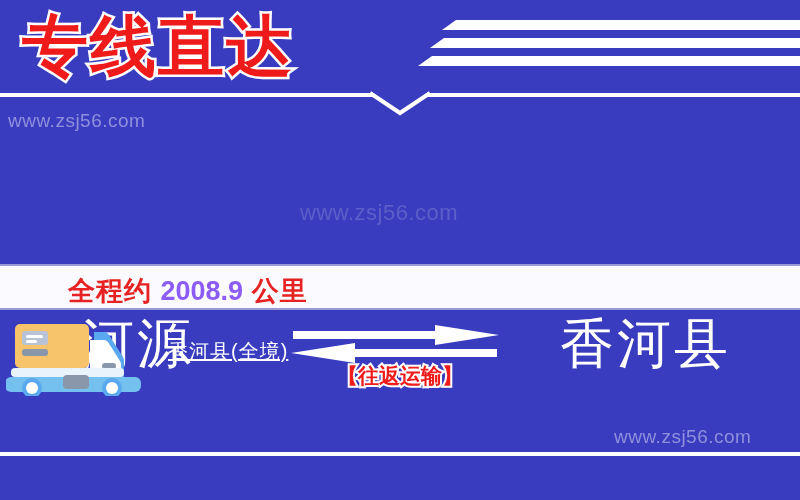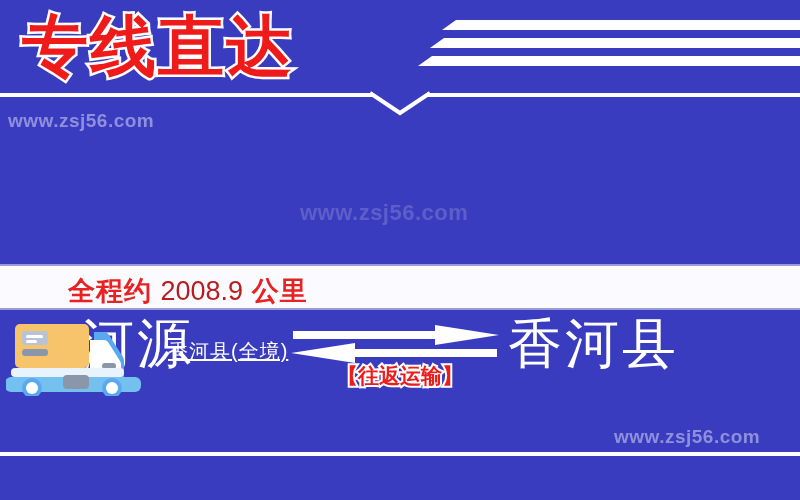--- a/index.html
+++ b/index.html
@@ -80,21 +80,20 @@
     height: 26px;
   }
 
   
   .wm {
     position: absolute;
     color: #8f90dd;
     font-size: 19px;
     letter-spacing: 0.5px;
     white-space: nowrap;
-    font-weight: bold;
   }
   .wm-top    { left: 8px;  top: 110px; }
   .wm-bottom { left: 614px; top: 426px; }
   .wm-center {
     left: 300px;
     top: 200px;
     color: #5c5fc9;
     font-size: 22px;
   }
 
@@ -104,21 +103,21 @@
   .city {
     position: absolute;
     top: 168px;
     font-size: 54px;
     color: #ffffff;
     font-weight: normal;
     letter-spacing: 3px;
     white-space: nowrap;
   }
   .city-origin { left: 80px; }
-  .city-dest   { left: 508px; }
+  .city-dest   { left: 560px; }
 
   .mid-label {
     position: absolute;
     left: 0;
     width: 800px;
     text-align: center;
     font-size: 21px;
     font-weight: bold;
     color: #ef1a1a;
     -webkit-text-stroke: 4px #ffffff;
@@ -153,22 +152,22 @@
     top: 7px;
     font-size: 27px;
     font-weight: bold;
     color: #e62222;
     white-space: nowrap;
     letter-spacing: 1px;
   }
   .info-distance { left: 68px; }
   .info-duration { left: 487px; }
   .info-item .num {
-    color: #b91c1c;
-    font-weight: normal;
+    color: #8b5cf6;
+    font-weight: bold;
     letter-spacing: 0;
   }
 
   
   .coverage { position: absolute; left: 0; top: 316px; width: 800px; height: 80px; }
 
   .truck-icon {
     position: absolute;
     left: 6px;
     top: 2px;

